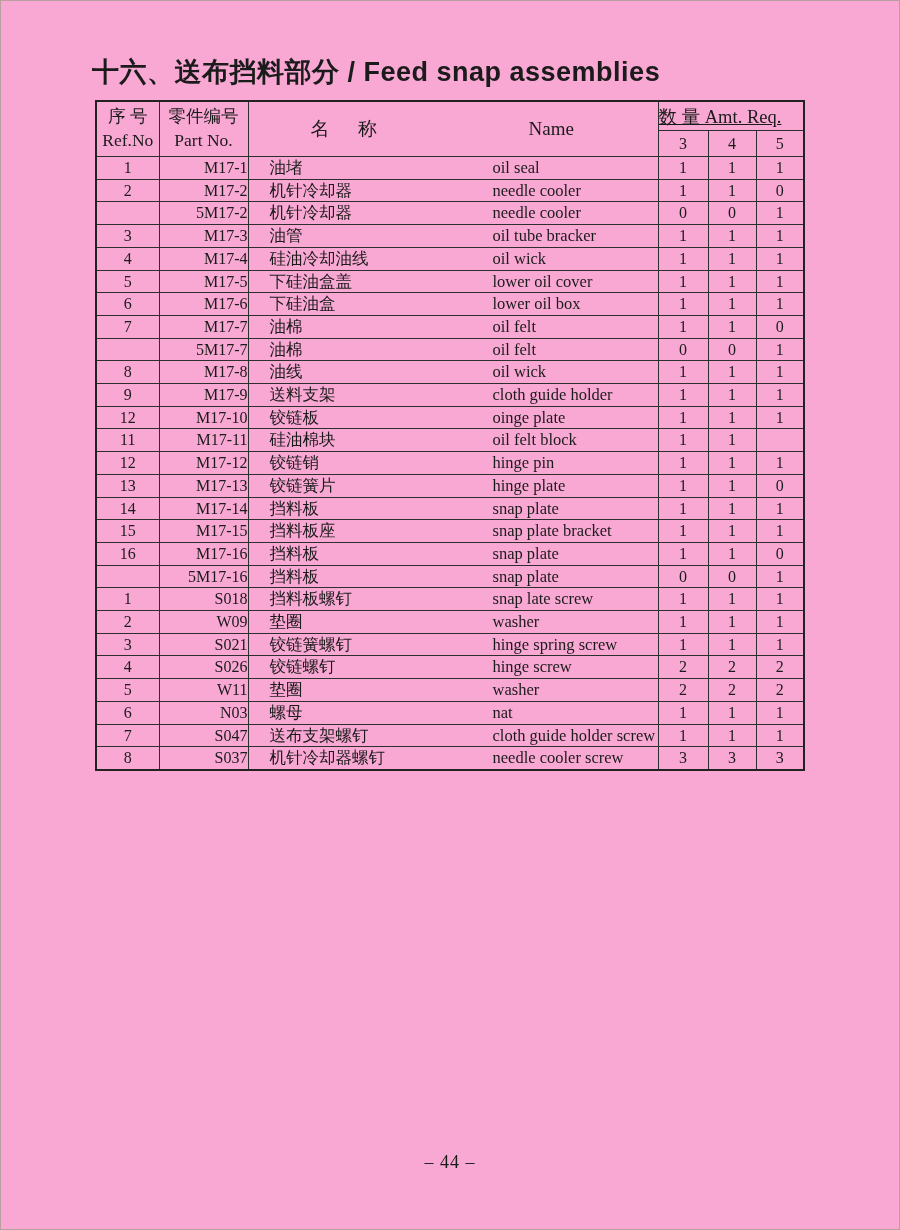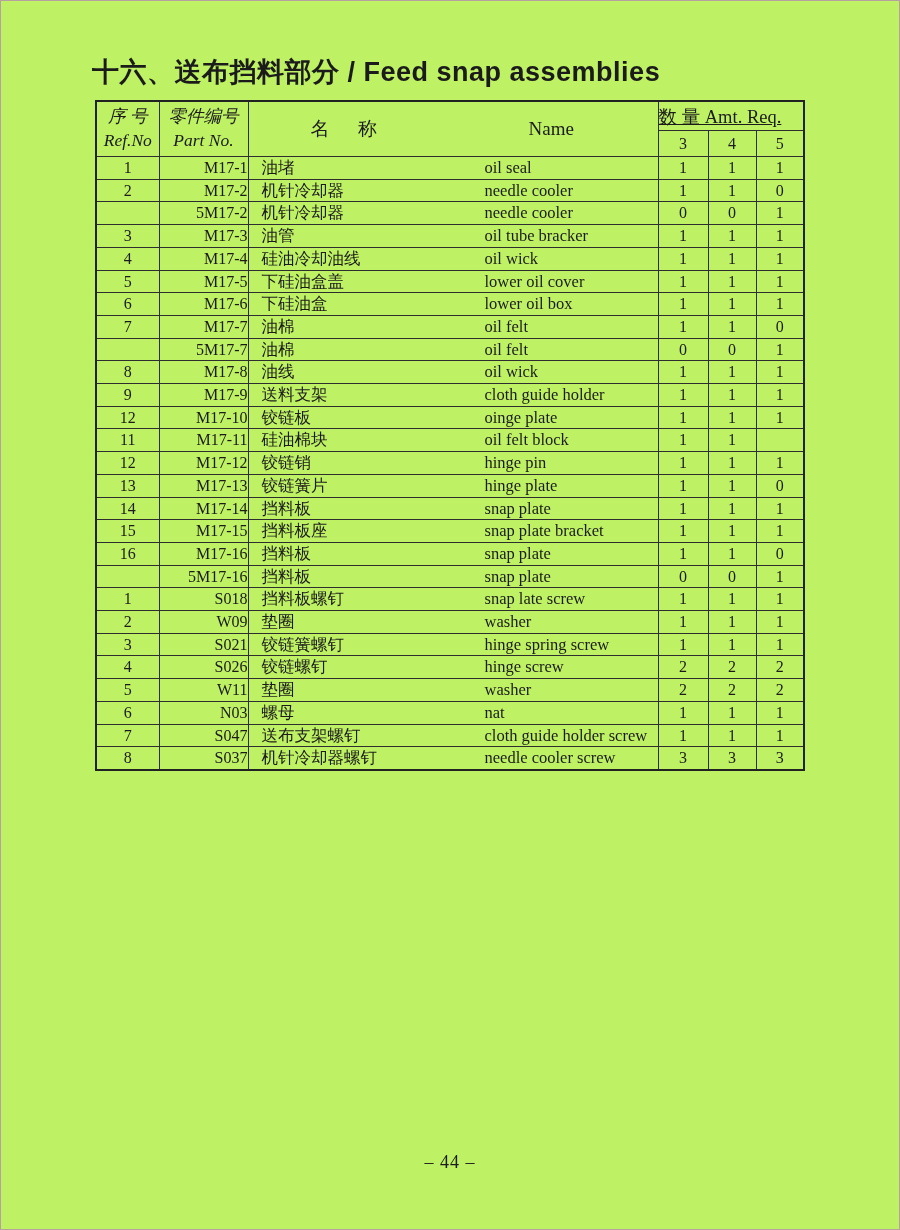--- a/index.html
+++ b/index.html
@@ -1,21 +1,21 @@
 <!DOCTYPE html>
 <html><head>
 <meta charset="utf-8">
 <style>
   html, body { margin:0; padding:0; background:#e8e8e8; }
   .page {
     position: relative;
     width: 900px;
     height: 1230px;
     margin: 0 auto;
-    background: #bef264;
+    background: #f9a8d4;
     color: #1b1b1b;
     font-family: "Liberation Serif", serif;
     overflow: hidden;
     box-shadow: 0 0 0 1px #b9a0a0 inset;
   }
   .title {
     position: absolute;
     left: 92px;
     top: 54px;
     font-family: "Liberation Sans", sans-serif;
@@ -50,21 +50,20 @@
 
   tr.h1 th { height: 28px; }
   tr.h2 th { height: 25px; font-size: 16px; text-align: center; }
 
   th.h-two {
     text-align: center;
     font-size: 17.5px;
     line-height: 1.35;
     vertical-align: middle;
     white-space: pre;
-    font-style: italic;
   }
   th.h-name { vertical-align: middle; text-align: left; }
   th.h-name .cn {
     display: inline-block;
     width: 186px;
     padding-left: 20px;
     font-size: 19px;
     white-space: pre;
     margin-left: 42px;
   }
@@ -78,21 +77,21 @@
     white-space: pre;
     text-decoration: underline;
   }
 
   tbody td { height: 21.7px; line-height: 21.7px; font-size: 16px; }
   td.c-ref  { text-align: center; }
   td.c-part { text-align: right; padding-left: 9px; }
   td.c-name .cn {
     display: inline-block;
     width: 183px;
-    padding-left: 13px;
+    padding-left: 21px;
     font-size: 16.5px;
   }
   td.c-name .en { font-size: 16.5px; margin-left: 40px; }
   td.c-q { text-align: center; }
 
   .page-number {
     position: absolute;
     left: 0;
     right: 0;
     top: 1152px;

